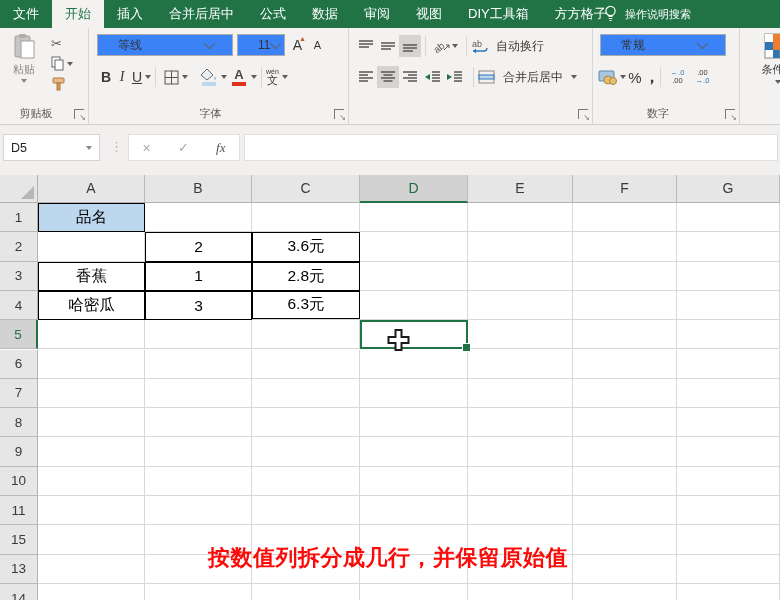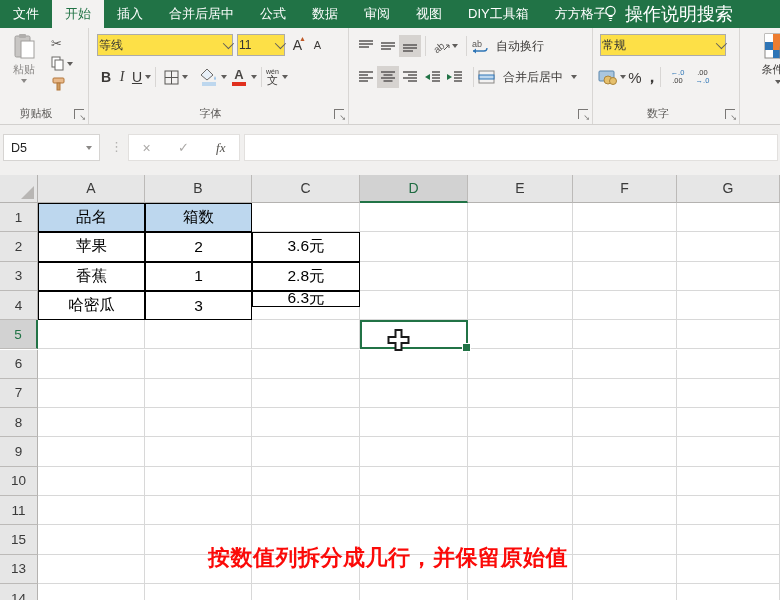--- a/index.html
+++ b/index.html
@@ -5,32 +5,32 @@
   html,body{margin:0;padding:0}
   body{width:780px;height:600px;overflow:hidden;position:relative;background:#fff;
        font-family:"Liberation Sans","DejaVu Sans",sans-serif;-webkit-font-smoothing:antialiased}
   .app{position:absolute;inset:0}
 
   
   .tabbar{position:absolute;left:0;top:0;width:780px;height:28px;background:#217346;display:flex;color:#fff}
   .tablist{display:flex;height:100%}
   .tab{padding:0 13px;display:flex;align-items:center;font-size:13px;white-space:nowrap}
   .tab.active{background:#f3f2f1;color:#217346}
-  .search{position:absolute;left:604px;top:0;height:28px;display:flex;align-items:center;gap:8px;font-size:18px;color:#fff}
+  .search{position:absolute;left:604px;top:0;height:28px;display:flex;align-items:center;gap:8px;font-size:11px;color:#fff}
 
   
   .ribbon{position:absolute;left:0;top:28px;width:780px;height:96px;background:#f3f2f1;border-bottom:1px solid #d2d0ce;display:flex}
   .grp{position:relative;height:100%;border-right:1px solid #d8d6d4;flex:none;box-sizing:border-box}
   .grp-label{position:absolute;bottom:3px;left:0;right:16px;text-align:center;font-size:11px;color:#5c5a58;white-space:nowrap}
   .launcher{position:absolute;right:4px;bottom:5px;width:9px;height:9px;border-top:1px solid #7a7876;border-left:1px solid #7a7876}
   .launcher::after{content:"↘";position:absolute;right:-2px;bottom:-3px;font-size:8px;color:#7a7876;font-family:"DejaVu Sans",sans-serif}
   .dd{width:0;height:0;border-left:3.5px solid transparent;border-right:3.5px solid transparent;border-top:4px solid #5f5d5b;display:inline-block;flex:none}
   .chev{width:7px;height:7px;border-right:1.5px solid #5f5d5b;border-bottom:1.5px solid #5f5d5b;transform:rotate(45deg) translateY(-2px);display:inline-block;flex:none}
   .vsep{width:1px;align-self:stretch;background:#d8d6d4;margin:2px 4px}
-  .combo{background:#fde047;border:1px solid #acabaa;height:22px;box-sizing:border-box;display:flex;align-items:center;justify-content:space-between;font-size:12px;color:#333;padding:0 1px}
+  .combo{background:#3b82f6;border:1px solid #acabaa;height:22px;box-sizing:border-box;display:flex;align-items:center;justify-content:space-between;font-size:12px;color:#333;padding:0 20px}
   .ibtn{display:flex;align-items:center;justify-content:center;color:#4a4846}
   .on{background:#d6d3d0}
 
   
   .paste{position:absolute;left:3px;top:5px;width:42px;height:64px;display:flex;flex-direction:column;align-items:center;justify-content:flex-start;gap:2px;color:#8a8886;font-size:11px}
   .miniscol{position:absolute;left:49px;top:6px;display:flex;flex-direction:column;gap:1px}
   .minib{height:19px;width:34px;display:flex;align-items:center;gap:3px;padding-left:2px}
   .cutg{font-size:13px;color:#5a5856;font-family:"DejaVu Sans",sans-serif}
 
   
@@ -438,30 +438,28 @@
       <div class="gcell" style="left: 573px; top: 379.6px; width: 104px; height: 29.3px;"></div>
       <div class="gcell" style="left: 677px; top: 379.6px; width: 103px; height: 29.3px;"></div>
       <div class="gcell" style="left: 38px; top: 408.9px; width: 107px; height: 29.3px;"></div>
       <div class="gcell" style="left: 145px; top: 408.9px; width: 107px; height: 29.3px;"></div>
       <div class="gcell" style="left: 252px; top: 408.9px; width: 108px; height: 29.3px;"></div>
       <div class="gcell" style="left: 360px; top: 408.9px; width: 108px; height: 29.3px;"></div>
       <div class="gcell" style="left: 468px; top: 408.9px; width: 105px; height: 29.3px;"></div>
       <div class="gcell" style="left: 573px; top: 408.9px; width: 104px; height: 29.3px;"></div>
       <div class="gcell" style="left: 677px; top: 408.9px; width: 103px; height: 29.3px;"></div>
       <div class="tcell thead" style="left: 38px; top: 28px; width: 107px; height: 29.3px;">品名</div>
-      <div class="tcell thead" style="left: 145px; top: 28px; width: 107px; height: 29.3px;">箱数</div>
-      <div class="tcell" style="left: 38px; top: 57.3px; width: 107px; height: 29.3px;">苹果</div>
       <div class="tcell" style="left: 145px; top: 57.3px; width: 107px; height: 29.3px;">2</div>
       <div class="tcell" style="left: 252px; top: 57.3px; width: 108px; height: 29.3px;">3.6元</div>
       <div class="tcell" style="left: 38px; top: 86.6px; width: 107px; height: 29.3px;">香蕉</div>
       <div class="tcell" style="left: 145px; top: 86.6px; width: 107px; height: 29.3px;">1</div>
       <div class="tcell" style="left: 252px; top: 86.6px; width: 108px; height: 29.3px;">2.8元</div>
       <div class="tcell" style="left: 38px; top: 115.9px; width: 107px; height: 29.3px;">哈密瓜</div>
       <div class="tcell" style="left: 145px; top: 115.9px; width: 107px; height: 29.3px;">3</div>
-      <div class="tcell" style="left: 252px; top: 115.9px; width: 108px; height: 16px;">6.3元</div>
+      <div class="tcell" style="left: 252px; top: 115.9px; width: 108px; height: 28px;">6.3元</div>
       <div class="colhdr" style="left: 38px; width: 107px;">A</div>
       <div class="colhdr" style="left: 145px; width: 107px;">B</div>
       <div class="colhdr" style="left: 252px; width: 108px;">C</div>
       <div class="colhdr sel" style="left: 360px; width: 108px;">D</div>
       <div class="colhdr" style="left: 468px; width: 105px;">E</div>
       <div class="colhdr" style="left: 573px; width: 104px;">F</div>
       <div class="colhdr" style="left: 677px; width: 103px;">G</div>
       <div class="rowhdr" style="top: 28px; height: 29.3px;">1</div>
       <div class="rowhdr" style="top: 57.3px; height: 29.3px;">2</div>
       <div class="rowhdr" style="top: 86.6px; height: 29.3px;">3</div>

